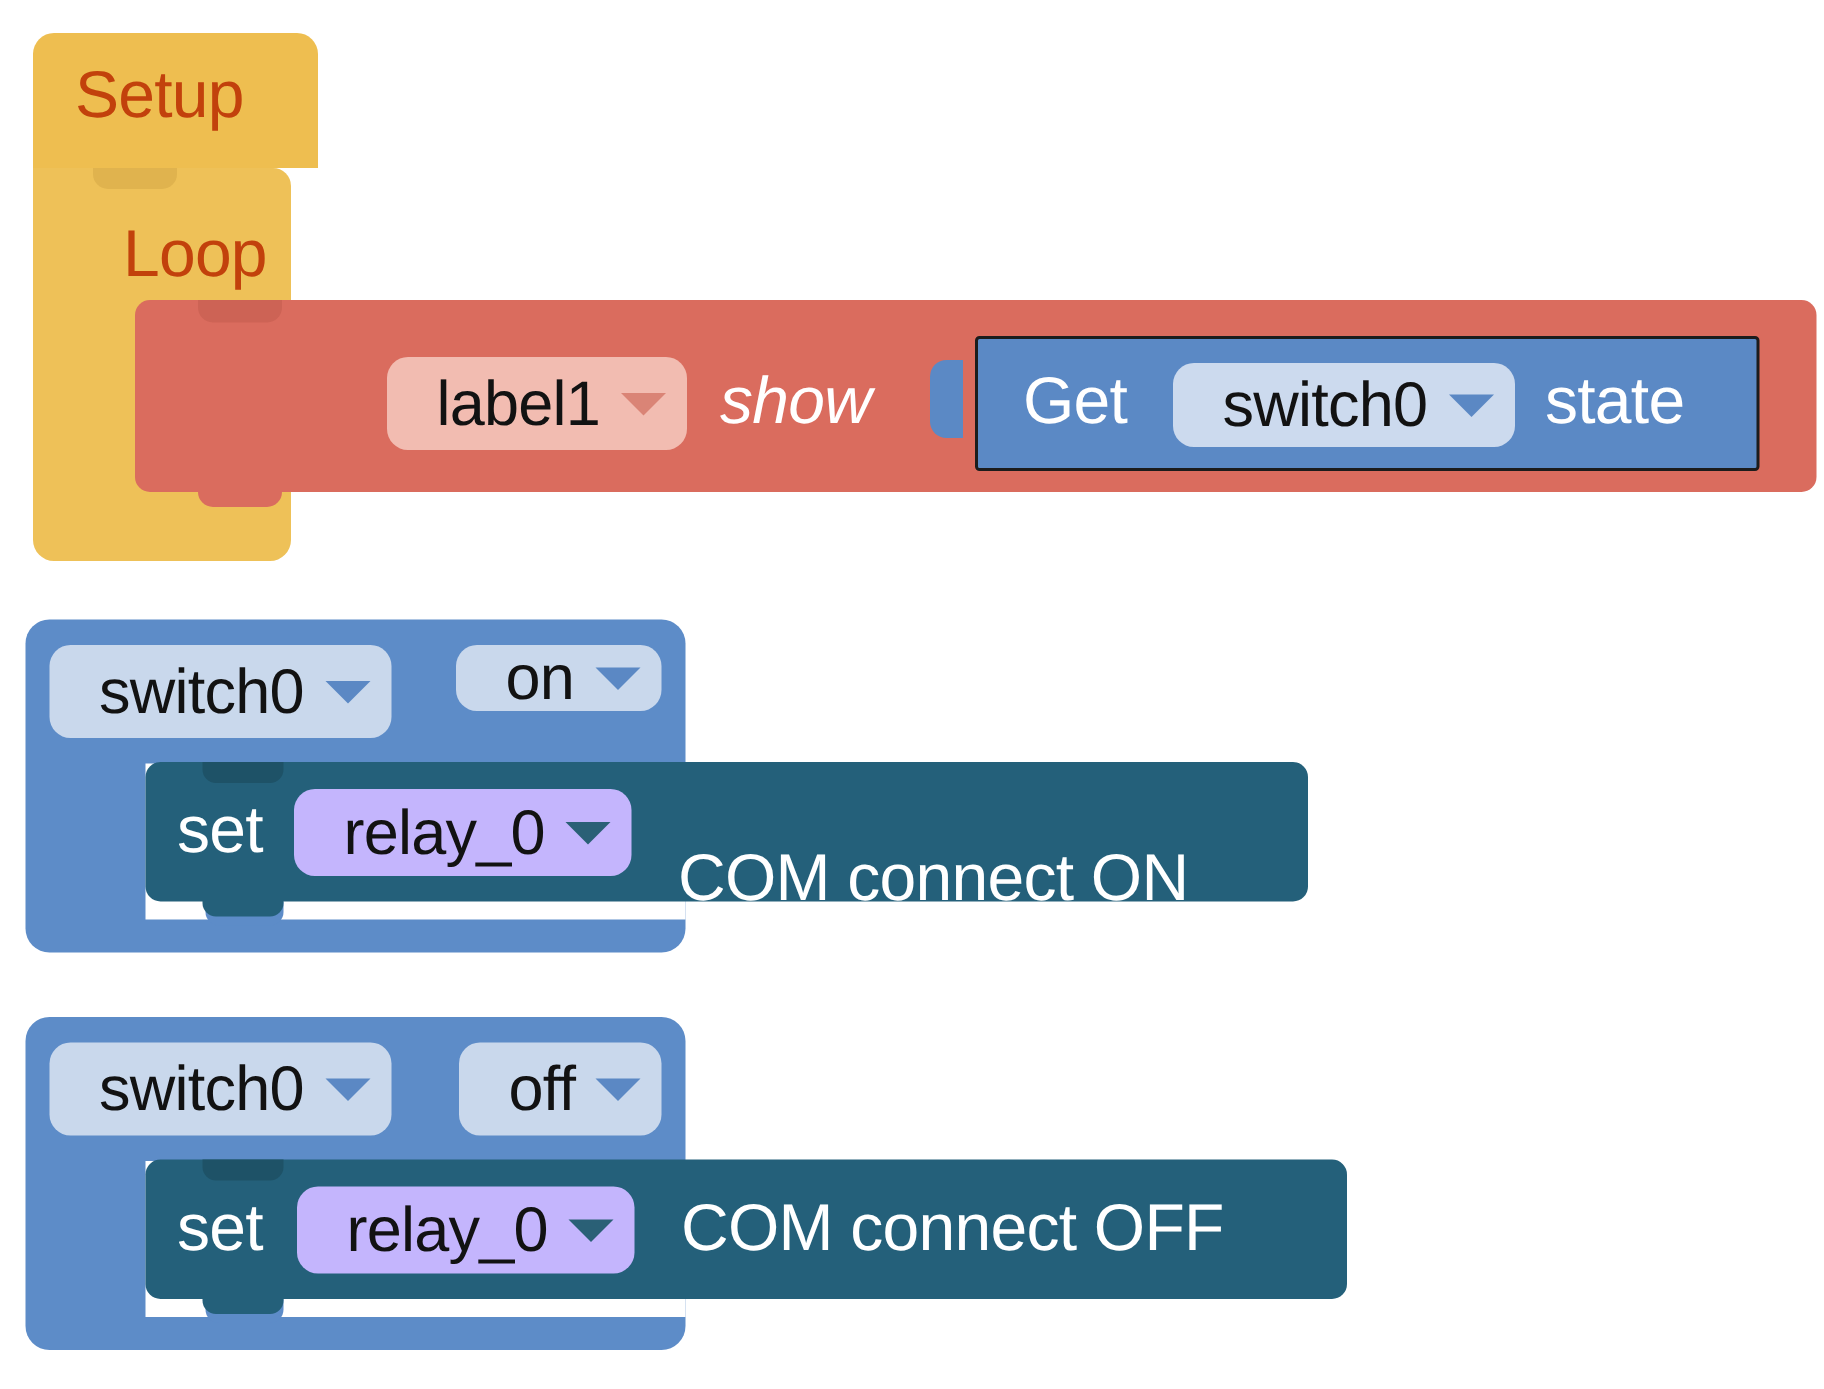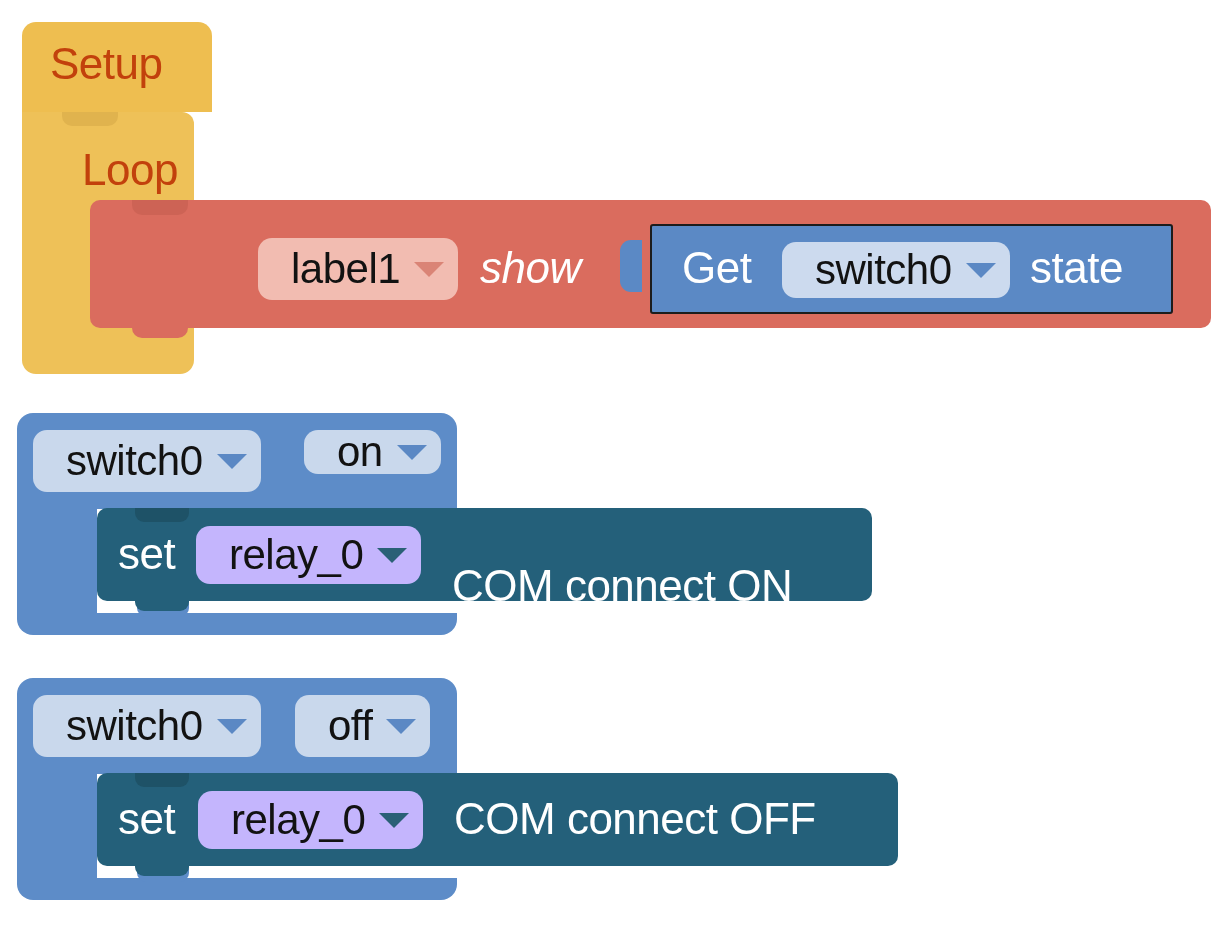--- a/index.html
+++ b/index.html
@@ -294,21 +294,21 @@
 
     <div class="event-outer"></div>
     <div class="event-outer-inner-cut"></div>
     <div class="event-inner-bump"></div>
 
     <div class="pill pill--blue" style="left:33px; top:17px; height:62px;">
       <span class="pill-label">switch0</span>
       <span class="caret"></span>
     </div>
 
-    <div class="pill pill--blue" style="left:295px; top:17px; height:62px;">
+    <div class="pill pill--blue" style="left:306px; top:17px; height:62px;">
       <span class="pill-label">off</span>
       <span class="caret"></span>
     </div>
 
     <div class="set-block" style="width:801px;"></div>
     <div class="set-block-notch"></div>
     <div class="set-block-bump"></div>
 
     <div class="blk-text" style="left:118px; top:119px;">set</div>
 

